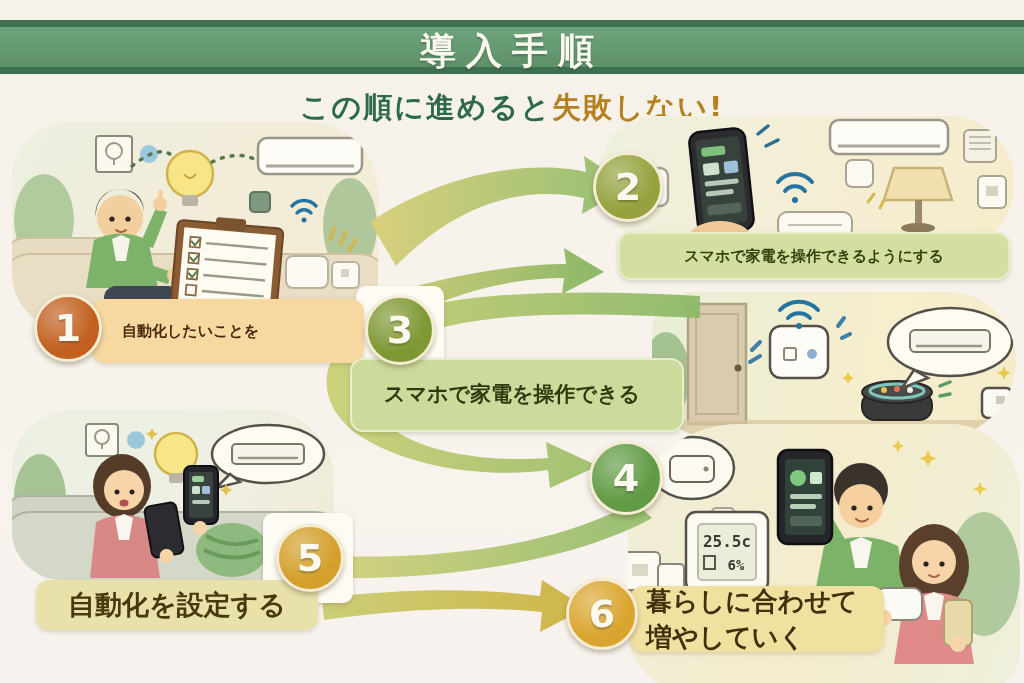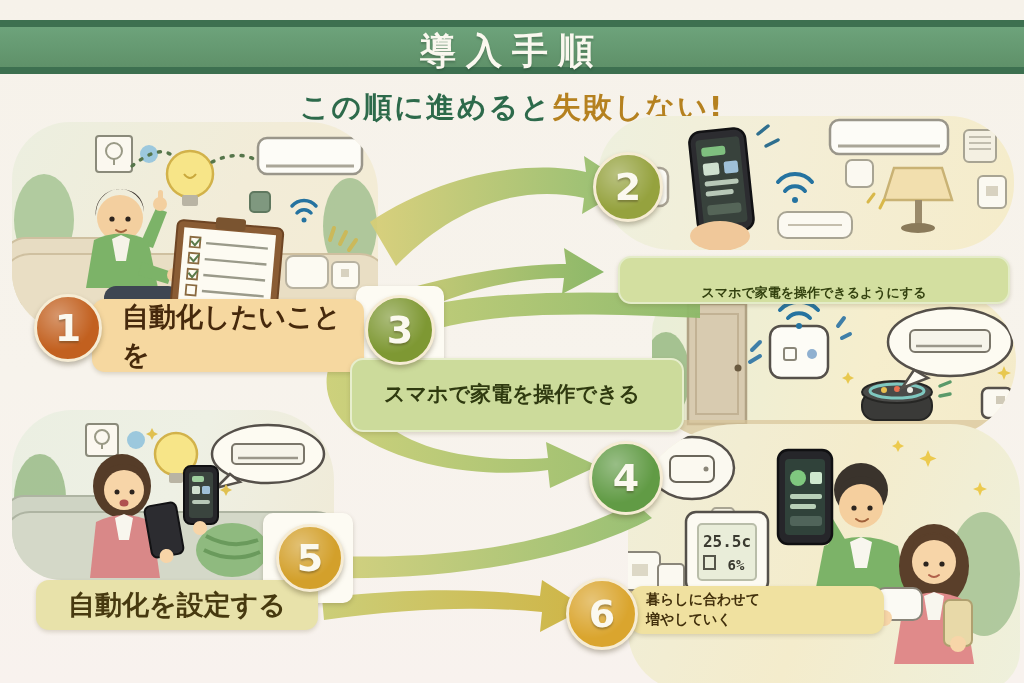--- a/index.html
+++ b/index.html
@@ -46,30 +46,30 @@
   .b3{left:365px;top:295px;width:64px;height:64px;}
   .b4{left:589px;top:441px;width:68px;height:68px;}
   .b5{left:276px;top:524px;width:62px;height:62px;}
   .b6{left:566px;top:578px;width:66px;height:66px;}
   .t3{left:356px;top:286px;width:88px;height:84px;}
   .t5{left:263px;top:513px;width:90px;height:90px;}
   .label{position:absolute;z-index:3;border-radius:13px;
     box-shadow:0 2px 4px rgba(110,95,55,.22);
     font-weight:bold;display:flex;flex-direction:column;justify-content:center;}
   .label .ln{line-height:1.4;}
-  .lbl1{left:92px;top:299px;width:242px;height:73px;padding-left:30px;
-    font-size:27px;color:#46290c;}
-  .lbl2{left:618px;top:256px;width:388px;height:44px;text-align:center;
-    font-size:13px;color:#33410f;border:2px solid #e4ecc8;justify-content:flex-end;}
+  .lbl1{left:92px;top:299px;width:242px;height:64px;padding-left:30px;
+    font-size:15px;color:#46290c;}
+  .lbl2{left:618px;top:232px;width:388px;height:44px;text-align:center;
+    font-size:15px;color:#33410f;border:2px solid #e4ecc8;}
   .lbl3{left:350px;top:358px;width:298px;height:70px;padding-left:32px;
     font-size:21px;color:#2f3a10;border:2px solid #e7eecd;}
   .lbl5{left:36px;top:580px;width:282px;height:50px;text-align:center;
     font-size:27px;color:#46390f;}
-  .lbl6{left:630px;top:586px;width:238px;height:48px;padding-left:16px;
-    font-size:14px;color:#42300c;}
+  .lbl6{left:630px;top:586px;width:238px;height:66px;padding-left:16px;
+    font-size:26px;color:#42300c;}
 </style>
 </head>
 <body>
 
 <div class="canvas">
 
   <div class="banner">
     <span class="title">導入手順</span>
   </div>
   <div class="subtitle">

